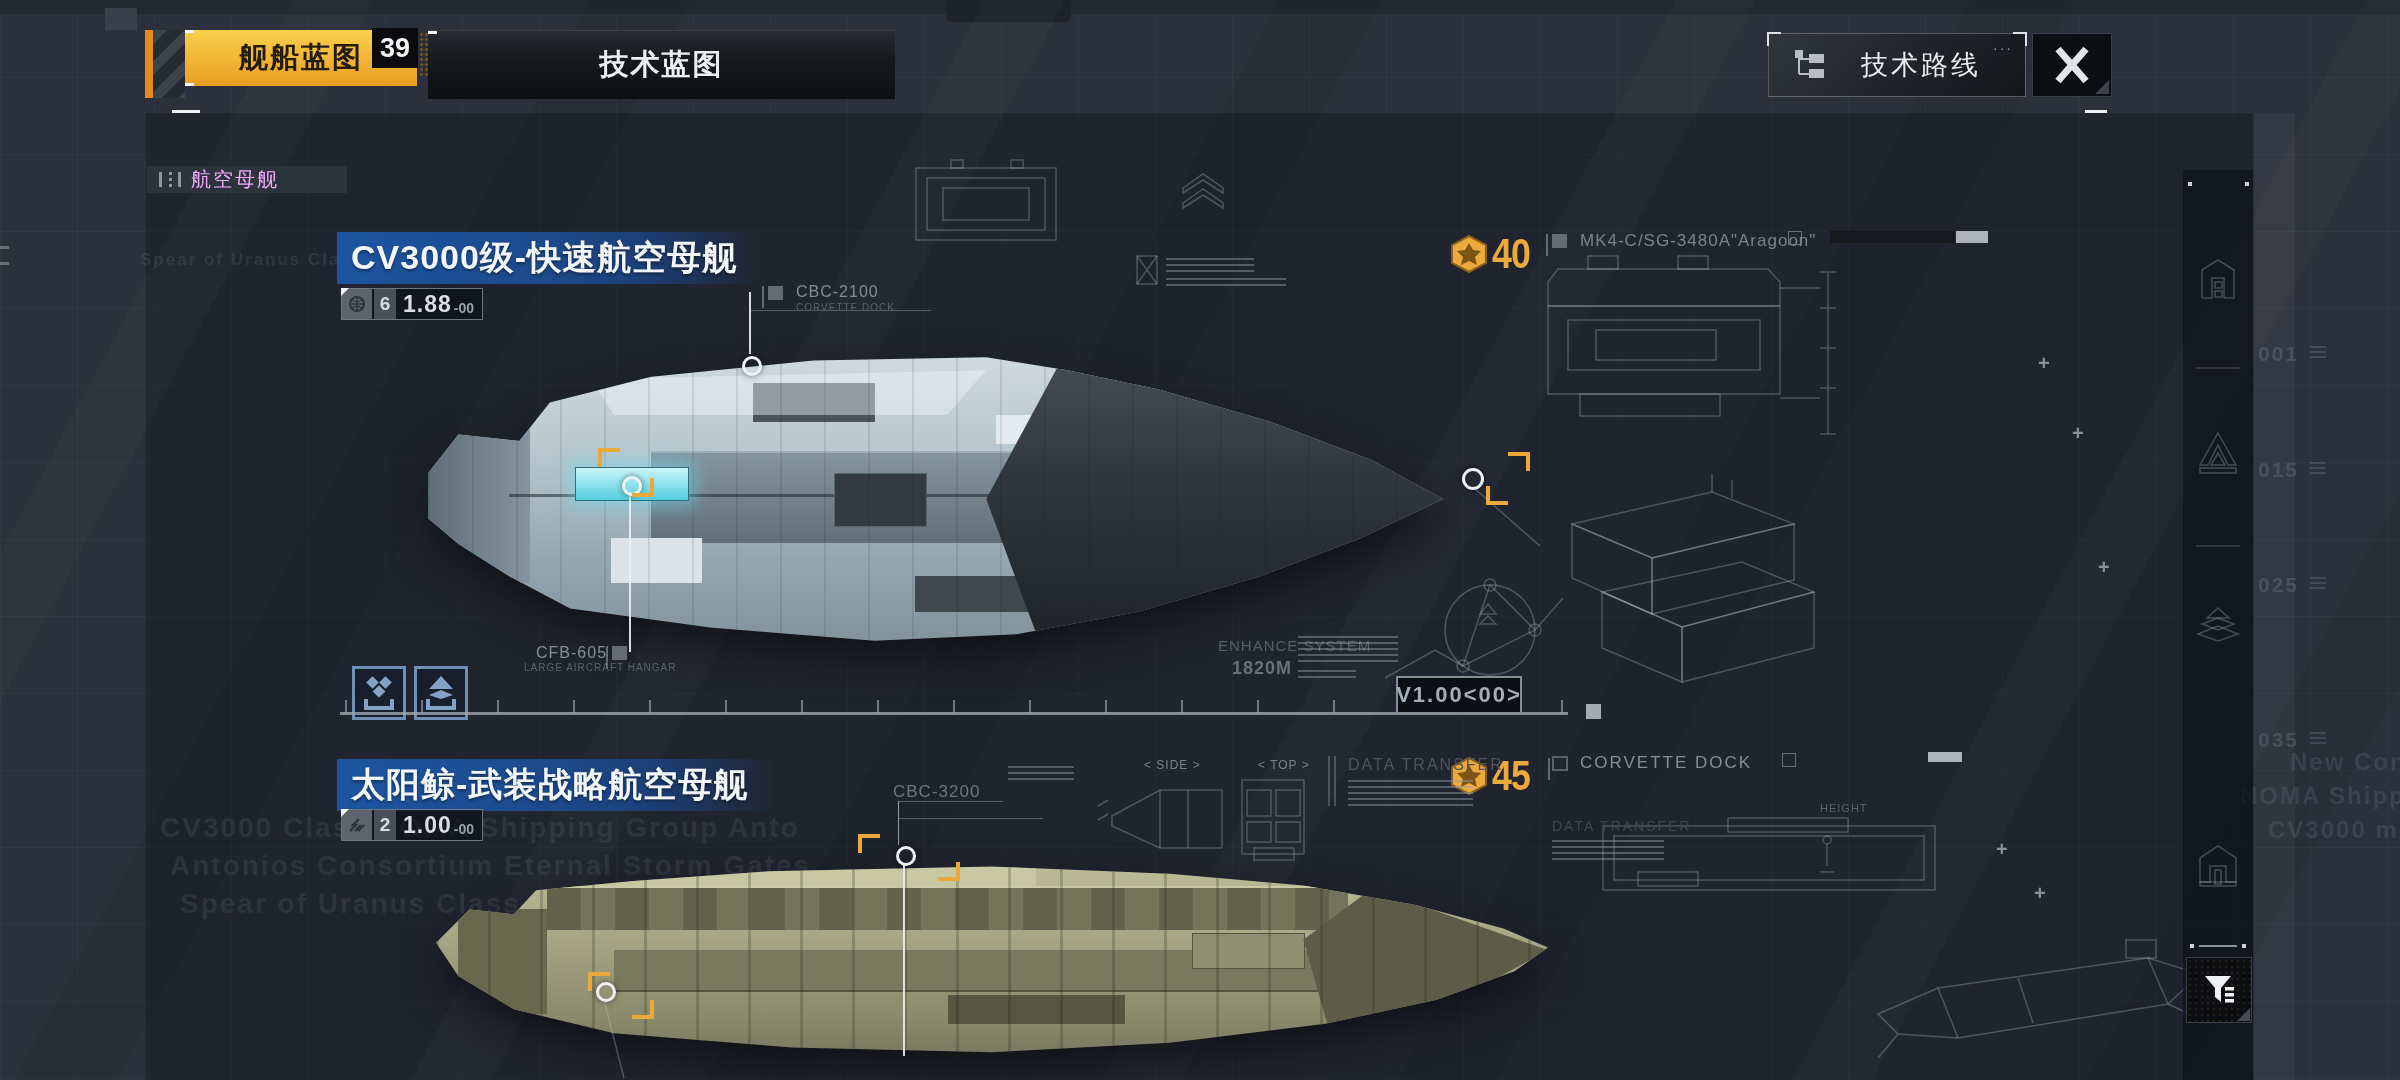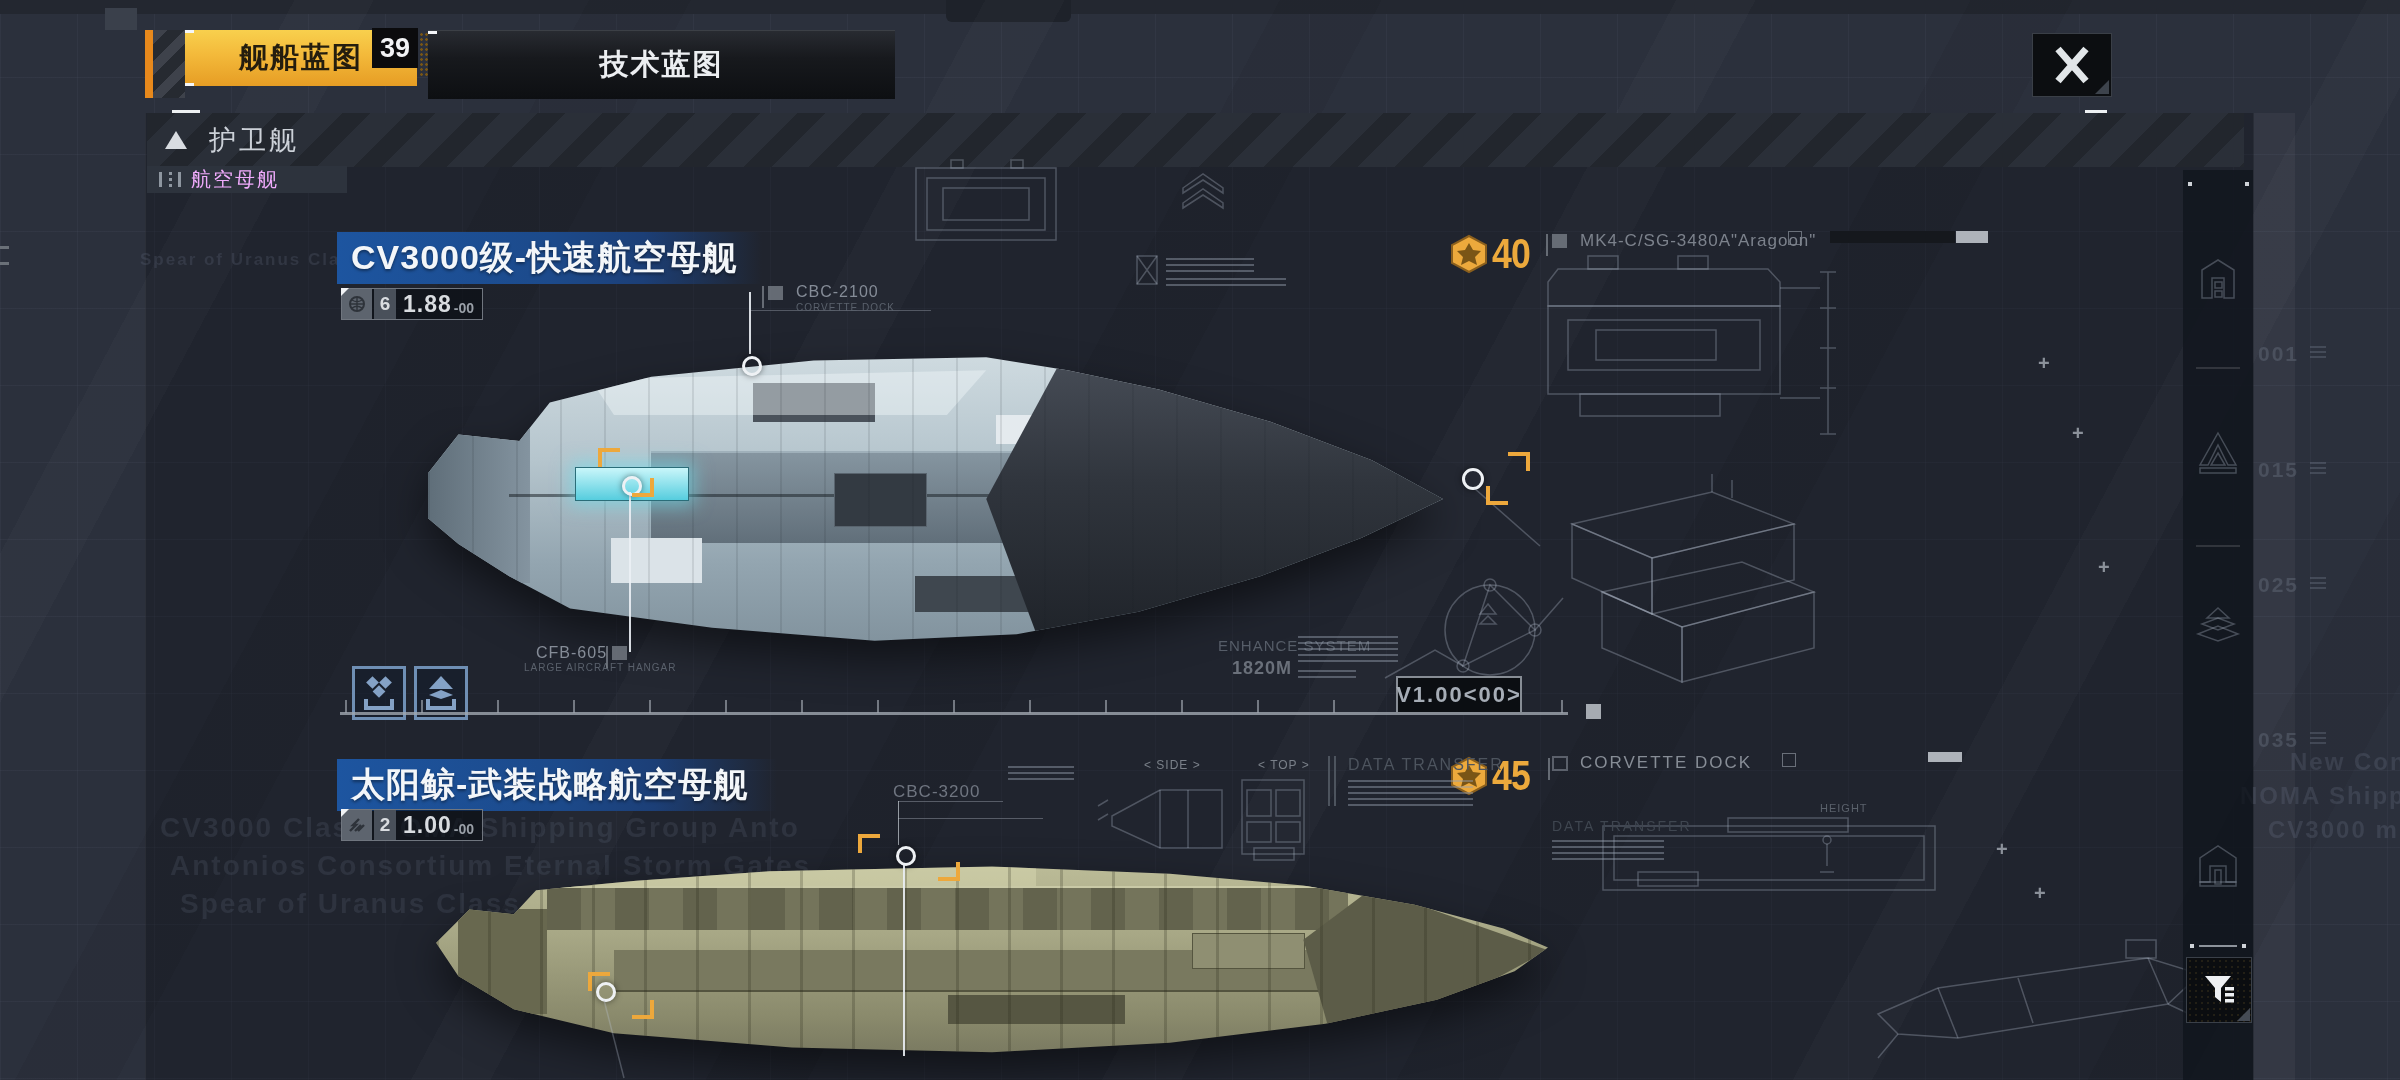--- a/index.html
+++ b/index.html
@@ -175,30 +175,36 @@
   </div>
   <div class="abs tab-badge">39</div>
   <div class="abs tab-dots"></div>
   <div class="abs tab-inactive">
     <span class="corner-tick" style="left:0;top:0;"></span>
     <span class="lblc">技术蓝图</span>
   </div>
   <div class="abs underdash" style="left:172px;top:110px;width:28px;"></div>
   <div class="abs underdash" style="left:2085px;top:110px;width:22px;"></div>
 
+  <div class="abs btn-techroute">
+    <svg width="36" height="36" viewBox="0 0 36 36" style="position:absolute;left:24px;top:14px;">
+      <rect x="2" y="2" width="8" height="8" fill="#b9bec5" stroke="none"></rect>
+      <rect x="16" y="6" width="15" height="9" fill="#b9bec5" stroke="none"></rect>
+      <rect x="16" y="21" width="15" height="9" fill="#b9bec5" stroke="none"></rect>
+      <path d="M6 10 V26 M6 26 H16 M6 11 H16" stroke="#b9bec5" fill="none" stroke-width="2"></path>
+    </svg>
+    <span class="lblc" style="margin-left:92px;">技术路线</span>
+    <span class="dots">···</span>
+  </div>
   <div class="abs btn-close">
     <svg width="40" height="40" viewBox="0 0 40 40">
       <path d="M6 4 L34 36 M34 4 L6 36" stroke="#e2e6e9" stroke-width="7" fill="none"></path>
     </svg>
   </div>
 
-  <div class="abs sec-bar">
-    <span class="sec-tri"></span>
-    <span class="sec-lbl">护卫舰</span>
-  </div>
   <div class="abs cat-tab">
     <span class="cat-ic"></span>
     <span class="cat-lbl">航空母舰</span>
   </div>
 
   <svg class="bp chev" width="40" height="36" viewBox="0 0 40 36">
     <polygon points="0,14 20,0 40,14 40,19 20,6 0,19" fill="#eef1f4" stroke="none"></polygon>
     <polygon points="0,29 20,15 40,29 40,34 20,21 0,34" fill="#767d87" stroke="none"></polygon>
   </svg>
 

